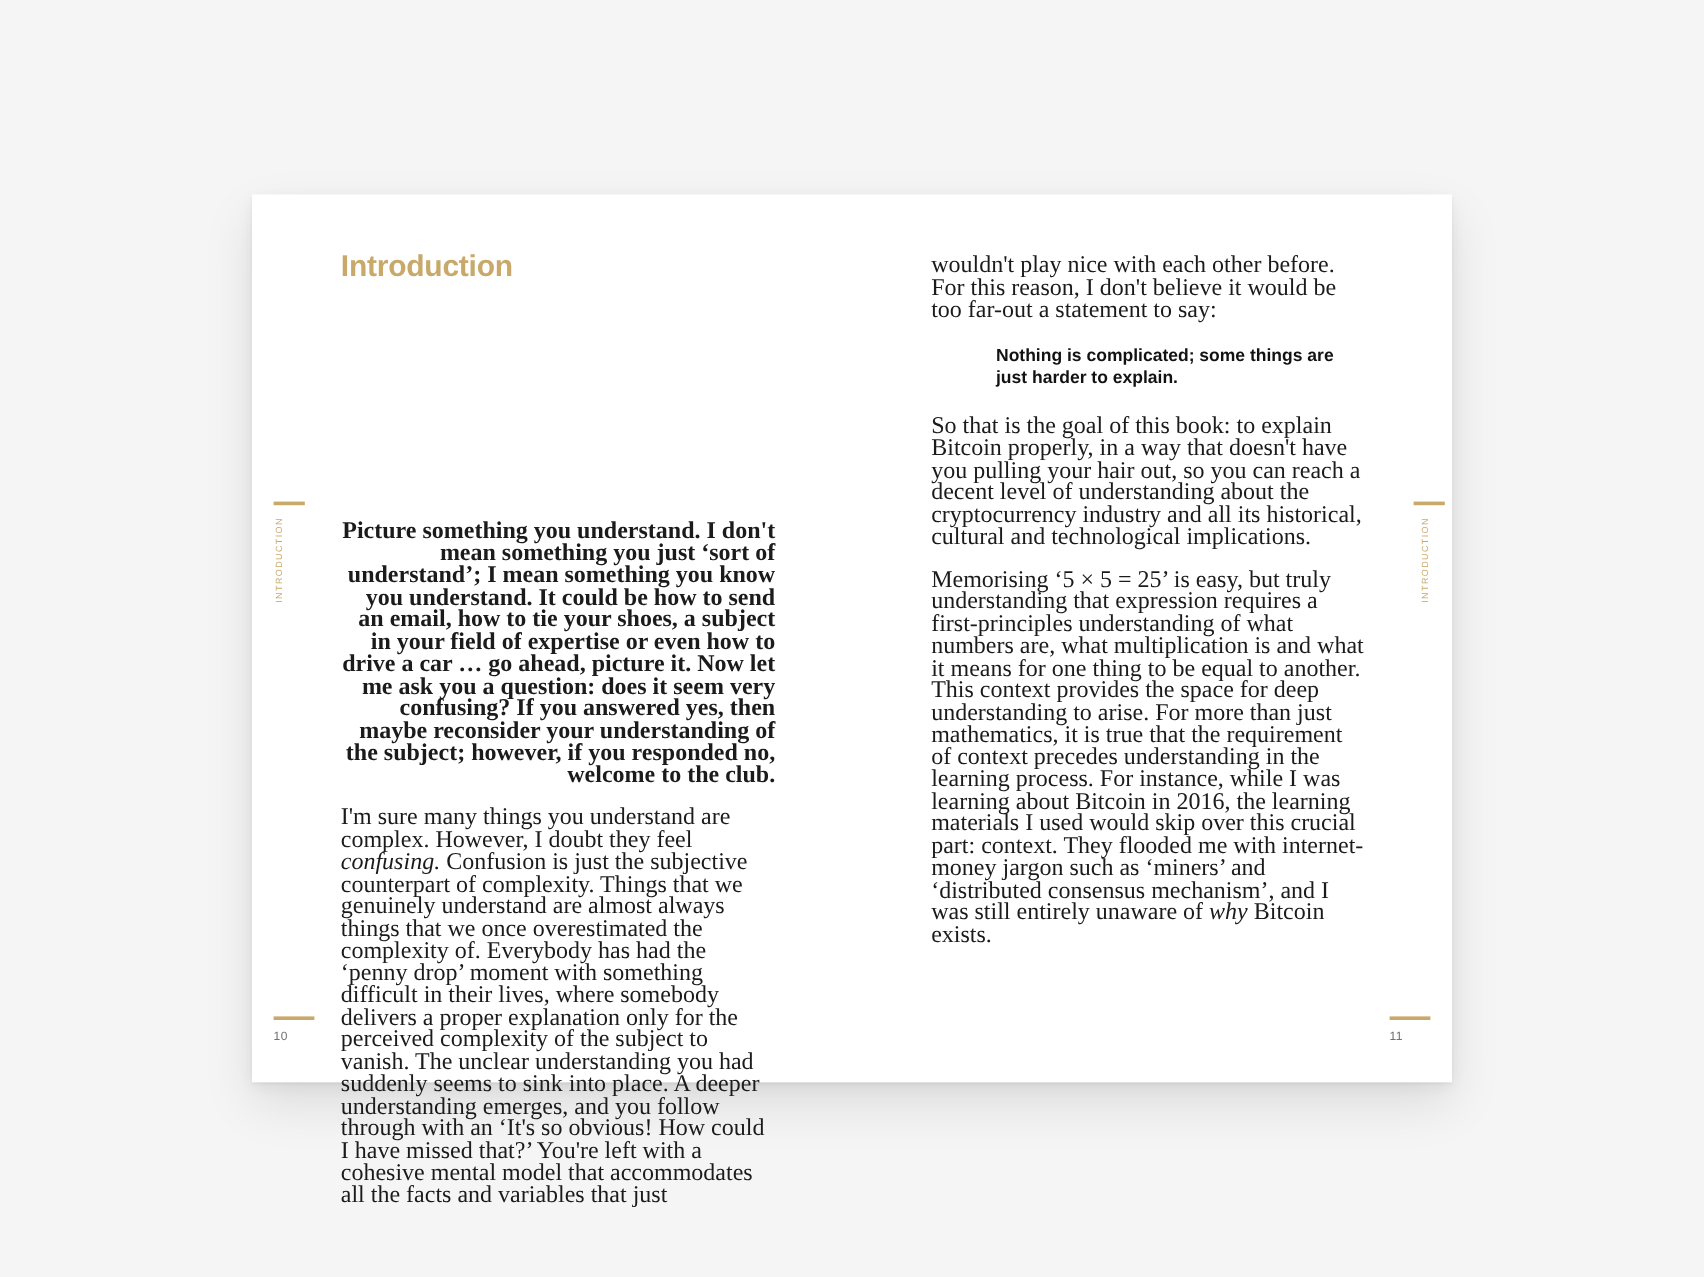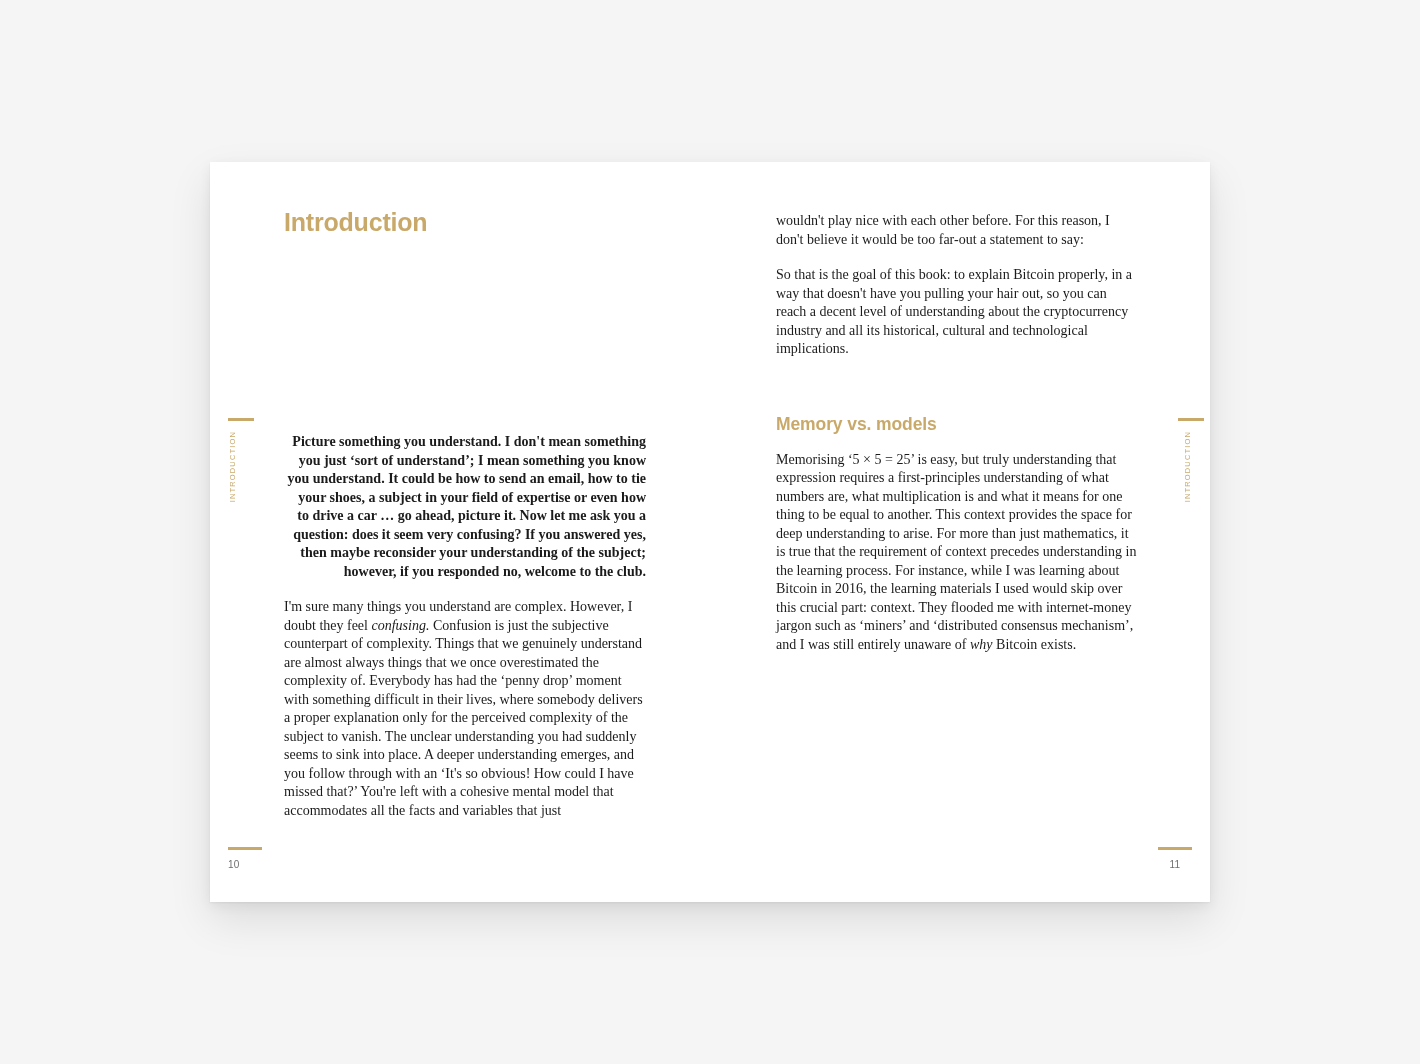--- a/index.html
+++ b/index.html
@@ -83,21 +83,21 @@
     background: #c9a96a;
     margin-bottom: 9px;
   }
   .folio .num {
     font-family: "Liberation Sans", sans-serif;
     font-size: 10px;
     color: #6f6f6f;
     letter-spacing: 0.3px;
   }
   .page-left .folio { left: 18px; }
-  .page-right .folio { right: 18px; text-align: center; }
+  .page-right .folio { right: 18px; text-align: left; }
   .page-right .folio .rule { margin-left: auto; }
 
   
   .column {
     position: absolute;
     top: 0;
     width: 362px;
     height: 740px;
   }
   .page-left .column { left: 74px; }
@@ -120,21 +120,21 @@
     font-family: "Liberation Sans", sans-serif;
     font-size: 17.5px;
     font-weight: 700;
     letter-spacing: -0.1px;
     color: #c9a96a;
   }
 
   p.body {
     margin: 0 0 17px 0;
     font-family: "Liberation Serif", serif;
-    font-size: 14px;
+    font-size: 20px;
     line-height: 18.5px;
     color: #1b1b1b;
     text-align: left;
   }
   p.body.lead {
     font-weight: 700;
     text-align: right;
   }
   p.body.last { margin-bottom: 0; font-family: Liberation Serif, serif; }
 
@@ -184,24 +184,24 @@
     <div class="page page-right">
 
       <div class="runninghead">
         <div class="rule"></div>
         <div class="vtext">INTRODUCTION</div>
       </div>
 
       <div class="column">
         <p class="body" style="padding-top:50px;">wouldn't play nice with each other before. For this reason, I don't believe it would be too far-out a statement to say:</p>
 
+        <div class="pullquote">Nothing is complicated; some things are just harder to explain.</div>
 
         <p class="body">So that is the goal of this book: to explain Bitcoin properly, in a way that doesn't have you pulling your hair out, so you can reach a decent level of understanding about the cryptocurrency industry and all its historical, cultural and technological implications.</p>
 
-        <h2 class="section-title">Memory vs. models</h2>
 
         <p class="body last"><span>Memorising ‘5 × 5 = 25’ is easy, but truly understanding that expression requires a first-principles understanding of what numbers are, what multiplication is and what it means for one thing to be equal to another. This context provides the space for deep understanding to arise. For more than just mathematics, it is true that the requirement of context precedes understanding in the learning process. For instance, while I was learning about Bitcoin in 2016, the learning materials I used would skip over this crucial part: context. They flooded me with internet-money jargon such as ‘miners’ and ‘distributed consensus mechanism’, and I was still entirely unaware of </span><em>why</em><span> Bitcoin exists.</span></p>
       </div>
 
       <div class="folio">
         <div class="rule"></div>
         <div class="num">11</div>
       </div>
     </div>
 

